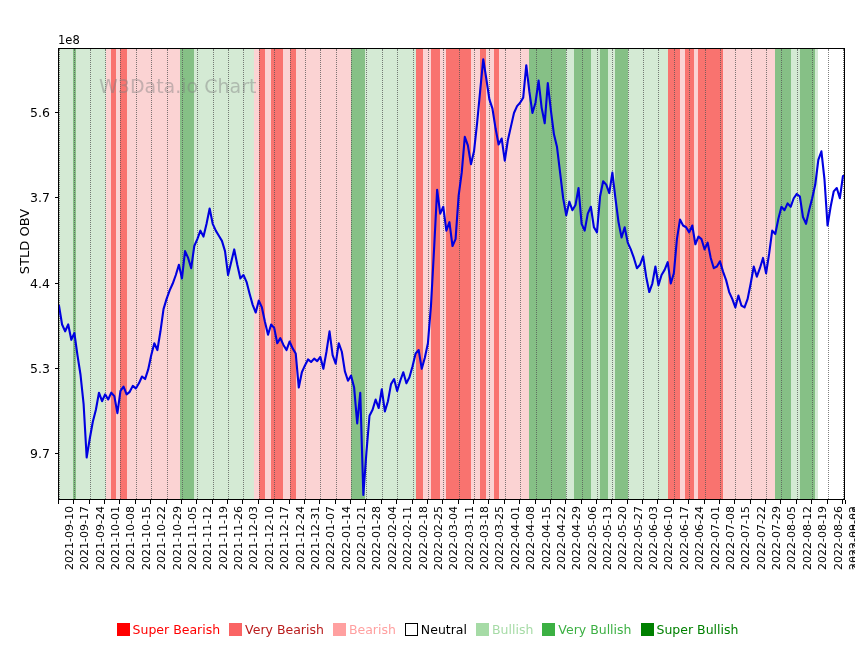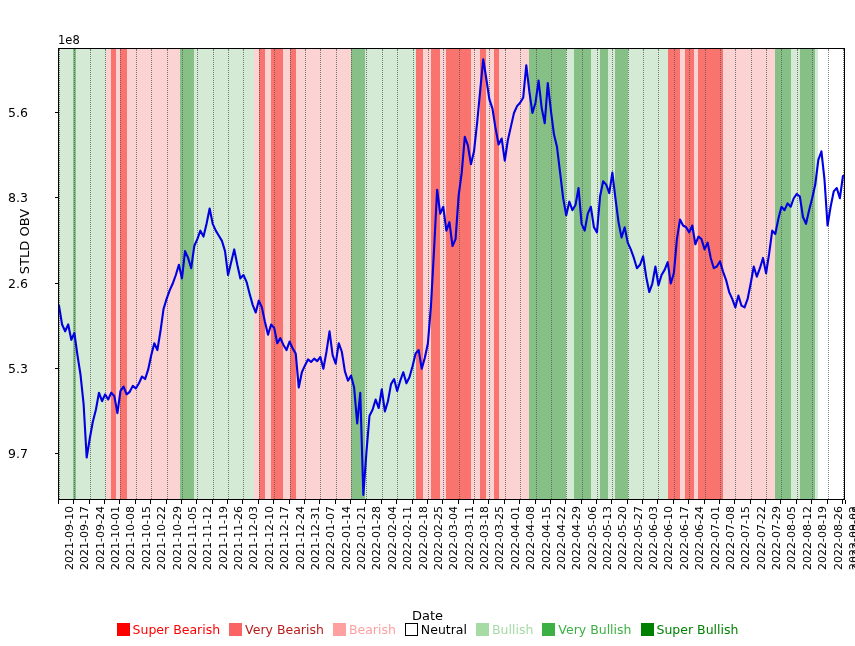--- a/index.html
+++ b/index.html
@@ -85,21 +85,21 @@
     font-size: 19.5px;
     color: #000000;
     white-space: nowrap;
   }
 
   
   .ytick-label {
     position: absolute;
     right: 0;
     width: 42px;
-    text-align: left;
+    text-align: right;
     font-size: 12.5px;
     color: #000000;
     transform: translateY(-50%);
   }
   #ytick-labels { position: absolute; left: 8px; top: 48px; width: 42px; height: 452px; }
   #ytick-marks { position: absolute; left: 51px; top: 48px; width: 8px; height: 452px; }
   .ytick-mark {
     position: absolute; right: 0; width: 4px; height: 0;
     border-top: 1.1px solid #000000;
   }
@@ -170,22 +170,22 @@
 
 <div id="figure">
 
 
   <div id="y-offset-label">1e8</div>
 
   <div id="y-axis-label">STLD OBV</div>
   <div id="ytick-labels">
       <div class="ytick-label" style="top: 405.094px;">9.7</div>
       <div class="ytick-label" style="top: 319.811px;">5.3</div>
-      <div class="ytick-label" style="top: 234.528px;">2.6</div>
-      <div class="ytick-label" style="top: 149.245px;">8.3</div>
+      <div class="ytick-label" style="top: 234.528px;">4.4</div>
+      <div class="ytick-label" style="top: 149.245px;">3.7</div>
       <div class="ytick-label" style="top: 63.9623px;">5.6</div>
     </div>
   <div id="ytick-marks">
       <div class="ytick-mark" style="top: 405.094px;"></div>
       <div class="ytick-mark" style="top: 319.811px;"></div>
       <div class="ytick-mark" style="top: 234.528px;"></div>
       <div class="ytick-mark" style="top: 149.245px;"></div>
       <div class="ytick-mark" style="top: 63.9623px;"></div>
     </div>
 
@@ -289,20 +289,21 @@
         <div class="vgrid-line" style="left: 707.07px;"></div>
         <div class="vgrid-line" style="left: 722.441px;"></div>
         <div class="vgrid-line" style="left: 737.812px;"></div>
         <div class="vgrid-line" style="left: 753.184px;"></div>
         <div class="vgrid-line" style="left: 768.555px;"></div>
         <div class="vgrid-line" style="left: 783.926px;"></div>
       </div>
     <svg id="series-svg" width="787" height="452">
         <polyline points="0.00,256.70 3.07,275.46 6.15,282.29 9.22,275.46 12.30,290.82 15.37,283.99 18.45,306.17 21.52,325.78 24.59,354.78 27.67,408.51 30.74,389.74 33.82,372.69 36.89,360.75 39.96,343.69 43.04,352.22 46.11,345.40 49.19,350.51 52.26,343.69 55.34,347.10 58.41,364.16 61.48,341.98 64.56,337.72 67.63,345.40 70.71,342.84 73.78,336.87 76.86,339.43 79.93,334.31 83.00,327.49 86.08,330.05 89.15,320.66 92.23,306.17 95.30,294.23 98.38,301.05 101.45,282.29 104.52,260.11 107.60,249.88 110.67,241.35 113.75,234.53 116.82,226.00 119.89,215.77 122.97,229.41 126.04,202.12 129.12,208.94 132.19,219.18 135.27,197.00 138.34,190.18 141.41,181.65 144.49,187.62 147.56,174.83 150.64,159.48 153.71,174.83 156.79,181.65 159.86,186.77 162.93,191.89 166.01,202.12 169.08,226.00 172.16,213.21 175.23,200.42 178.30,215.77 181.38,229.41 184.45,226.00 187.53,232.82 190.60,244.76 193.68,255.85 196.75,263.52 199.82,251.58 202.90,258.41 205.97,272.91 209.05,285.70 212.12,275.46 215.20,278.88 218.27,294.23 221.34,289.11 224.42,295.93 227.49,301.05 230.57,292.52 233.64,299.34 236.71,304.46 239.79,338.57 242.86,323.22 245.94,316.40 249.01,310.43 252.09,312.99 255.16,309.58 258.23,312.14 261.31,307.87 264.38,319.81 267.46,302.75 270.53,282.29 273.61,306.17 276.68,314.69 279.75,294.23 282.83,302.75 285.90,322.37 288.98,331.75 292.05,326.63 295.13,338.57 298.20,374.39 301.27,343.69 304.35,446.03 307.42,403.39 310.50,366.72 313.57,360.75 316.64,350.51 319.72,359.04 322.79,340.28 325.87,362.45 328.94,352.22 332.02,335.16 335.09,330.05 338.16,341.98 341.24,331.75 344.31,323.22 347.39,334.31 350.46,328.34 353.54,317.25 356.61,304.46 359.68,301.05 362.76,319.81 365.83,308.72 368.91,294.23 371.98,256.70 375.05,200.42 378.13,140.72 381.20,164.60 384.28,157.77 387.35,181.65 390.43,173.12 393.50,197.00 396.57,190.18 399.65,146.69 402.72,123.66 405.80,87.84 408.87,96.37 411.95,115.13 415.02,102.34 418.09,74.20 421.17,41.79 424.24,10.23 427.32,29.85 430.39,50.32 433.46,59.70 436.54,79.31 439.61,95.52 442.69,89.55 445.76,111.72 448.84,91.25 451.91,77.61 454.98,63.96 458.06,57.14 461.13,53.73 464.21,48.61 467.28,16.20 470.36,42.64 473.43,63.96 476.50,53.73 479.58,31.55 482.65,58.85 485.73,74.20 488.80,34.11 491.88,61.40 494.95,85.28 498.02,98.08 501.10,123.66 504.17,149.25 507.25,166.30 510.32,152.66 513.39,161.18 516.47,156.07 519.54,139.01 522.62,174.83 525.69,181.65 528.77,164.60 531.84,157.77 534.91,178.24 537.99,183.36 541.06,147.54 544.14,132.19 547.21,135.60 550.29,144.13 553.36,123.66 556.43,149.25 559.51,173.12 562.58,188.48 565.66,178.24 568.73,193.59 571.80,200.42 574.88,208.94 577.95,219.18 581.03,215.77 584.10,207.24 587.18,227.71 590.25,243.06 593.32,234.53 596.40,217.47 599.47,236.23 602.55,226.00 605.62,220.88 608.70,213.21 611.77,234.53 614.84,224.29 617.92,190.18 620.99,170.57 624.07,176.54 627.14,178.24 630.21,183.36 633.29,176.54 636.36,195.30 639.44,187.62 642.51,190.18 645.59,200.42 648.66,193.59 651.73,208.94 654.81,219.18 657.88,217.47 660.96,212.35 664.03,222.59 667.11,231.12 670.18,243.06 673.25,249.88 676.33,258.41 679.40,246.47 682.48,256.70 685.55,258.41 688.63,249.88 691.70,234.53 694.77,217.47 697.85,227.71 700.92,219.18 704.00,208.94 707.07,224.29 710.14,204.68 713.22,181.65 716.29,185.06 719.37,169.71 722.44,157.77 725.52,161.18 728.59,154.36 731.66,157.77 734.74,149.25 737.81,144.98 740.89,147.54 743.96,168.01 747.04,174.83 750.11,161.18 753.18,149.25 756.26,135.60 759.33,110.87 762.41,102.34 765.48,130.48 768.55,176.54 771.63,157.77 774.70,142.42 777.78,139.01 780.85,149.25 783.93,127.07 787.00,127.07" fill="none" stroke="#0000e0" stroke-width="2.1" stroke-linejoin="round" stroke-linecap="round"></polyline>
       </svg>
+    <div class="watermark" id="watermark-1">W3Data.io Chart</div>
   </div>
 
   <div id="xtick-marks">
       <div class="xtick-mark" style="left: 0px;"></div>
       <div class="xtick-mark" style="left: 15.3711px;"></div>
       <div class="xtick-mark" style="left: 30.7422px;"></div>
       <div class="xtick-mark" style="left: 46.1133px;"></div>
       <div class="xtick-mark" style="left: 61.4844px;"></div>
       <div class="xtick-mark" style="left: 76.8555px;"></div>
       <div class="xtick-mark" style="left: 92.2266px;"></div>
@@ -401,21 +402,20 @@
       <div class="xtick-label" style="left: 681.328px;">2022-07-15</div>
       <div class="xtick-label" style="left: 696.699px;">2022-07-22</div>
       <div class="xtick-label" style="left: 712.07px;">2022-07-29</div>
       <div class="xtick-label" style="left: 727.441px;">2022-08-05</div>
       <div class="xtick-label" style="left: 742.812px;">2022-08-12</div>
       <div class="xtick-label" style="left: 758.184px;">2022-08-19</div>
       <div class="xtick-label" style="left: 773.555px;">2022-08-26</div>
       <div class="xtick-label" style="left: 788.926px;">2022-09-02</div>
       <div class="xtick-label" style="left: 792px;">2022-09-08</div>
     </div>
-  <div id="x-axis-label">Date</div>
 
   <div id="legend">
       <div class="legend-entry">
         <span class="legend-swatch" style="background: rgb(255, 0, 0); border-color: rgb(255, 0, 0);"></span>
         <span class="legend-label" style="color: rgb(255, 0, 0);">Super Bearish</span>
       </div>
       <div class="legend-entry">
         <span class="legend-swatch" style="background: rgb(250, 100, 100); border-color: rgb(250, 100, 100);"></span>
         <span class="legend-label" style="color: #b91c1c;">Very Bearish</span>
       </div>

